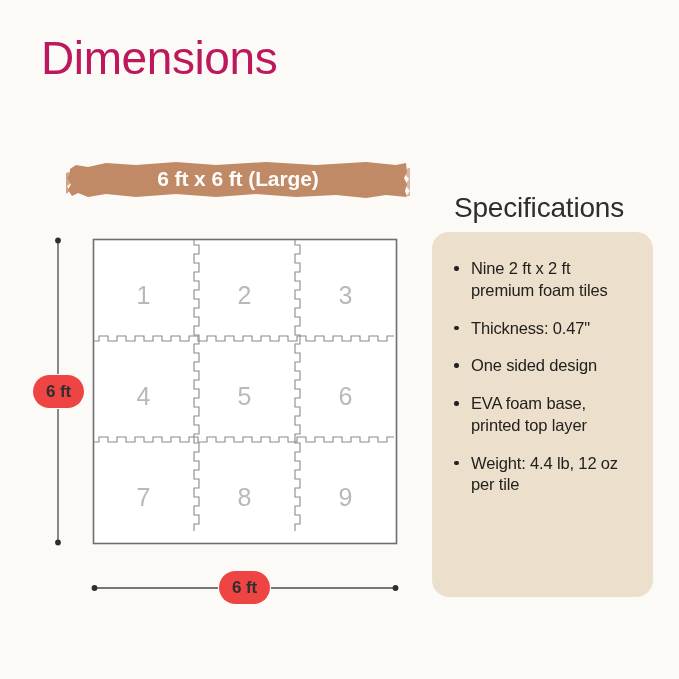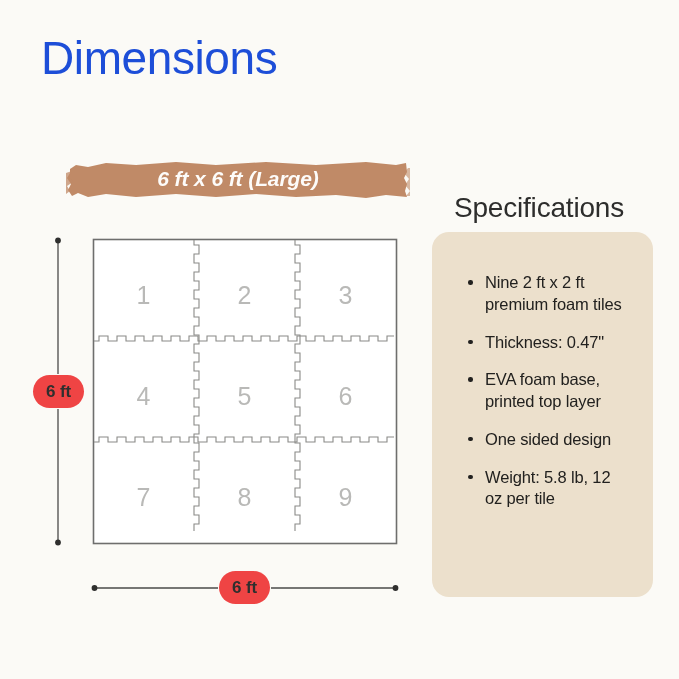--- a/index.html
+++ b/index.html
@@ -17,21 +17,21 @@
     -webkit-font-smoothing: antialiased;
   }
 
   
   .page-title {
     position: absolute;
     left: 41px;
     top: 35px;
     font-size: 46px;
     font-weight: 400;
-    color: #1d4ed8;
+    color: #be185d;
     letter-spacing: -0.4px;
     line-height: 1;
     white-space: nowrap;
   }
 
   
   .size-banner {
     position: absolute;
     left: 66px;
     top: 160px;
@@ -55,21 +55,20 @@
     display: flex;
     align-items: center;
     justify-content: center;
     font-size: 21px;
     font-weight: 700;
     color: #fdfcfa;
     letter-spacing: -0.1px;
     white-space: nowrap;
     padding-bottom: 1px;
     box-sizing: border-box;
-    font-style: italic;
   }
 
   
   .mat-diagram {
     position: absolute;
     left: 0;
     top: 0;
     width: 430px;
     height: 679px;
     pointer-events: none;
@@ -135,21 +134,21 @@
     top: 232px;
     width: 221px;
     height: 365px;
     background: #ece0cc;
     border-radius: 17px;
     box-sizing: border-box;
     padding: 26px 16px 26px 21px;
   }
   .spec-list {
     list-style: none;
-    margin: 14px;
+    margin: 0;
     padding: 0;
   }
   .spec-list li {
     position: relative;
     padding-left: 18px;
     margin-bottom: 16px;
     font-size: 16.5px;
     line-height: 1.32;
     color: #22211f;
     letter-spacing: -0.15px;
@@ -258,17 +257,17 @@
 
 <div class="dim-pill dim-pill-left">6 ft</div>
 <div class="dim-pill dim-pill-bottom">6 ft</div>
 
 <div class="spec-heading">Specifications</div>
 
 <div class="spec-panel">
   <ul class="spec-list">
     <li>Nine 2 ft x 2 ft premium foam tiles</li>
     <li>Thickness: 0.47"</li>
+    <li>One sided design</li>
     <li>EVA foam base, printed top layer</li>
-    <li>One sided design</li>
-    <li>Weight: 5.8 lb, 12 oz per tile</li>
+    <li>Weight: 4.4 lb, 12 oz per tile</li>
   </ul>
 </div>
 
 </body></html>

